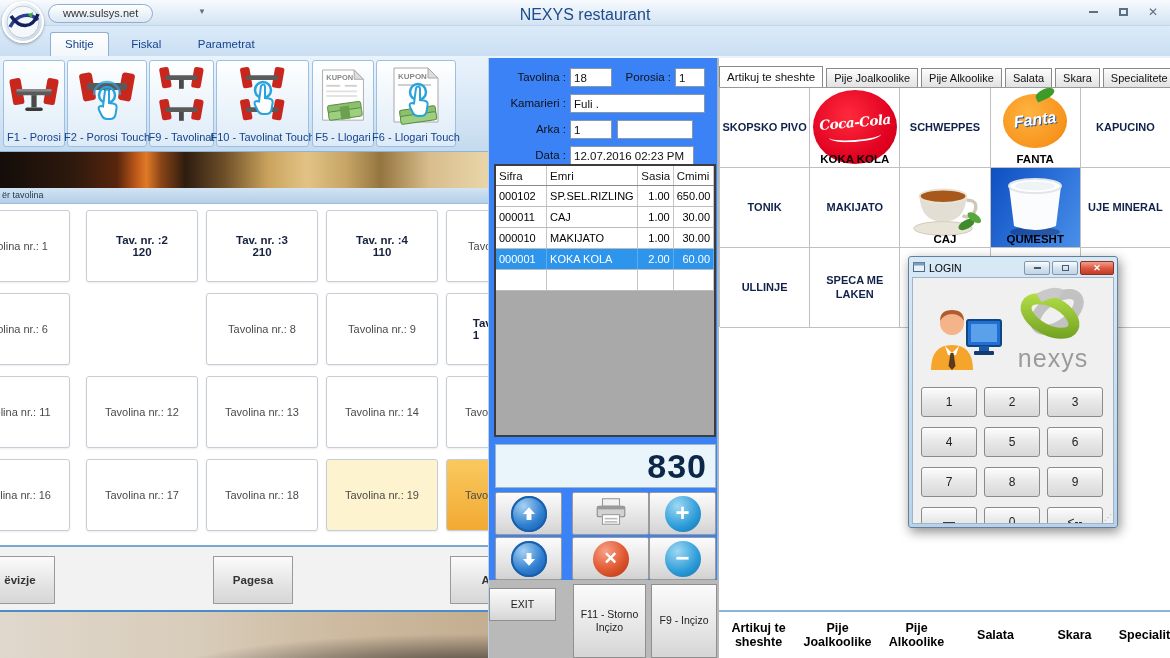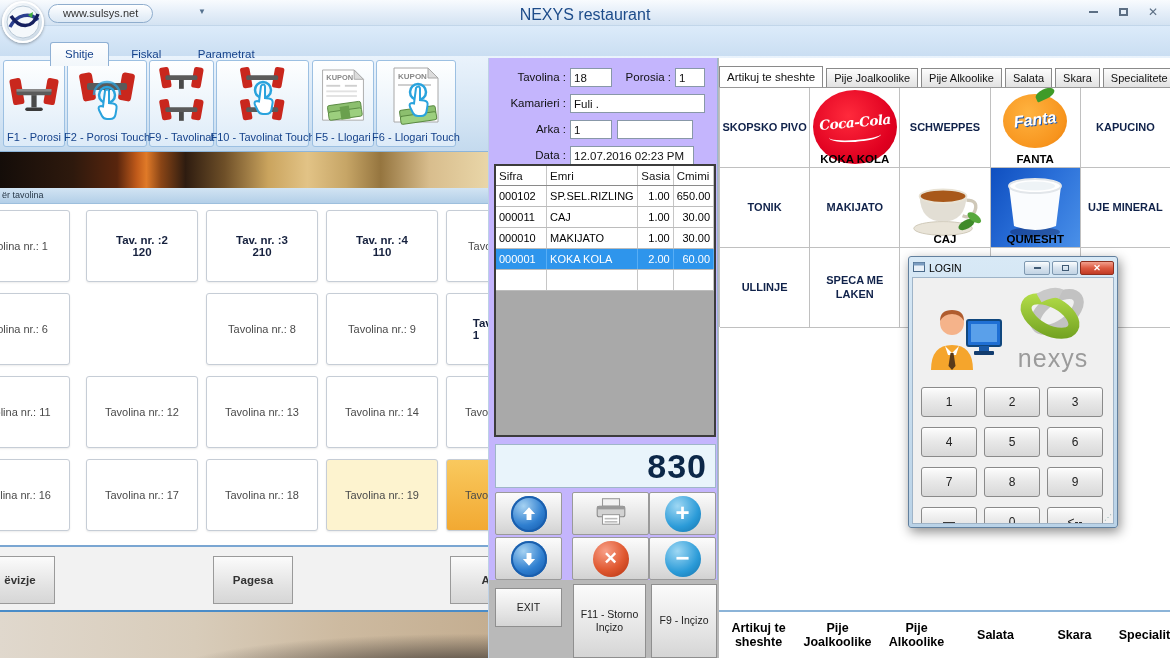--- a/index.html
+++ b/index.html
@@ -17,21 +17,21 @@
   .qat-arrow{position:absolute;left:198px;top:7px;font-size:8px;color:#55718e;z-index:21}
   .win-title{position:absolute;top:6px;left:0;width:100%;text-align:center;font-size:16px;color:#1d4c8a}
   .win-ctrls{position:absolute;right:10px;top:5px;display:flex;gap:16px;align-items:center;z-index:21}
   .wc{width:14px;height:14px;display:flex;align-items:center;justify-content:center;color:#5c6f84;font-size:12px;line-height:1;cursor:default}
   .wc .bar{width:9px;height:2px;background:#5c6f84}
   .wc .box{width:9px;height:8px;border:2px solid #5c6f84}
 
   
   .ribbon-tabs{position:absolute;top:26px;left:0;width:1170px;height:30px;
     background:linear-gradient(#dcebfa,#cadef2);z-index:19;padding-left:48px}
-  .rtab{position:relative;display:inline-block;margin:16px 2px 0 2px;padding:0 14px;height:24px;line-height:23px;
+  .rtab{position:relative;display:inline-block;margin:6px 2px 0 2px;padding:0 14px;height:24px;line-height:23px;
     font-size:11.5px;color:#15428b}
   .rtab.active{background:linear-gradient(#fefefe,#f2f7fb);border:1px solid #8fb0d4;border-bottom:none;border-radius:3px 3px 0 0;z-index:2}
 
   
   .toolbar{position:absolute;top:56px;left:0;width:1170px;height:96px;
     background:linear-gradient(#eaf3fc,#d3e4f4 65%,#c4daee);border-bottom:1px solid #8db5da;z-index:1}
   .tb-btn{position:absolute;top:4px;height:87px;border:1px solid #9cc0e2;border-radius:3px;
     background:linear-gradient(#feffff,#ecf4fb 55%,#ddebf8);display:flex;flex-direction:column;align-items:center;justify-content:flex-end;padding-bottom:1px}
   .tb-icon{flex:1;display:flex;align-items:center;justify-content:center;overflow:hidden}
   .tb-label{font-size:11px;color:#15428b;white-space:nowrap;line-height:15px}
@@ -54,21 +54,21 @@
   .r1{top:6px}.r2{top:89px}.r3{top:172px}.r4{top:255px}
 
   .footer-bar{position:absolute;top:545px;left:0;width:488px;height:67px;background:#f2f2f2;
     border-top:2px solid #7aa6d2;border-bottom:2px solid #4a8cc8;z-index:1}
   .foot-btn{position:absolute;top:9px;height:48px;background:linear-gradient(#fbfbfb,#e0e0e0 70%,#d6d6d6);
     border:1px solid #9a9a9a;font-size:11.5px;font-weight:bold;color:#333;display:flex;align-items:center;justify-content:center}
   .photo-strip-bottom{position:absolute;top:612px;left:0;width:488px;height:46px;z-index:1;
     background:radial-gradient(ellipse at 97% 130%,#3a3430 0%,rgba(58,52,48,0) 45%),linear-gradient(90deg,#e0d8cd,#d8ccba 40%,#cdbaa0 70%,#c4ae91)}
 
   
-  .order-panel{position:absolute;left:488px;top:58px;width:230px;height:600px;background:#c4b5fd;
+  .order-panel{position:absolute;left:488px;top:58px;width:230px;height:600px;background:#3b82f6;
     border-left:1px solid #bdd1e6;border-right:1px solid #9ab6d2;z-index:10}
   .of-label{position:absolute;font-size:11.5px;color:#111;text-align:right;line-height:18px}
   .of-input{position:absolute;background:#fff;border:1px solid #8898a8;font-size:11.5px;color:#111;
     padding:0 3px;height:19px;font-family:"Liberation Sans",sans-serif}
   .order-table{position:absolute;left:5px;top:106px;width:222px;height:273px;border:2px solid #3c3c3c;
     background:#a9a9a9;overflow:hidden}
   .ot-row{display:flex;height:21px;background:#fff;border-bottom:1px solid #bcbcbc}
   .ot-row.head{height:20px;border-bottom:1px solid #8a8a8a}
   .ot-c{border-right:1px solid #c6c6c6;line-height:20px;font-size:11px;padding:0 3px;overflow:hidden;white-space:nowrap}
   .head .ot-c{font-size:11.5px;color:#111}
@@ -458,21 +458,21 @@
           <span class="symx">✕</span>
         </div>
     </div>
     <div class="ctl-btn" style="left:160px;top:479px;width:67px">
       <div class="circ lblue">
           <span class="sym">−</span>
         </div>
     </div>
 
     <div class="gray-strip"></div>
-    <div class="sq-btn" style="left:6px;top:530px;width:67px;height:39px">EXIT</div>
+    <div class="sq-btn" style="left:0;top:530px;width:67px;height:33px">EXIT</div>
     <div class="sq-btn" style="left:84px;top:526px;width:73px;height:74px;padding:0 4px">F11 - Storno Inçizo</div>
     <div class="sq-btn" style="left:162px;top:526px;width:66px;height:74px;padding:0 4px">F9 - Inçizo</div>
   </div>
 
   <div class="products-panel">
     <div class="ptabs">
       <div class="ptab active">Artikuj te sheshte</div>
       <div class="ptab">Pije Joalkoolike</div>
       <div class="ptab">Pije Alkoolike</div>
       <div class="ptab">Salata</div>

